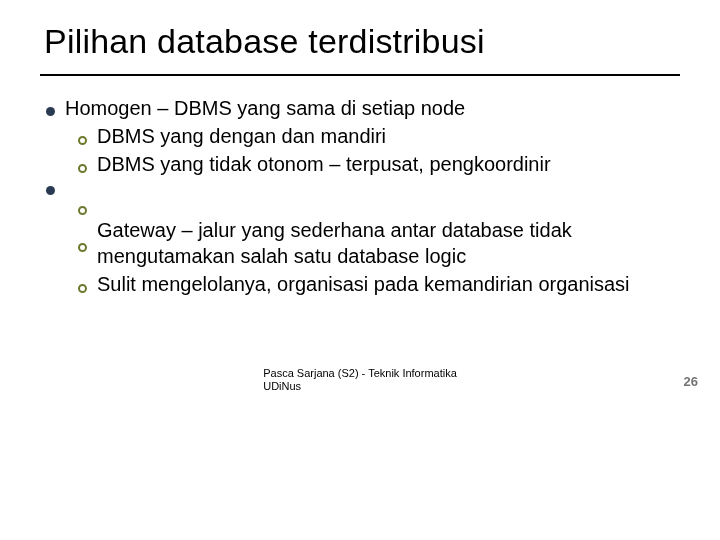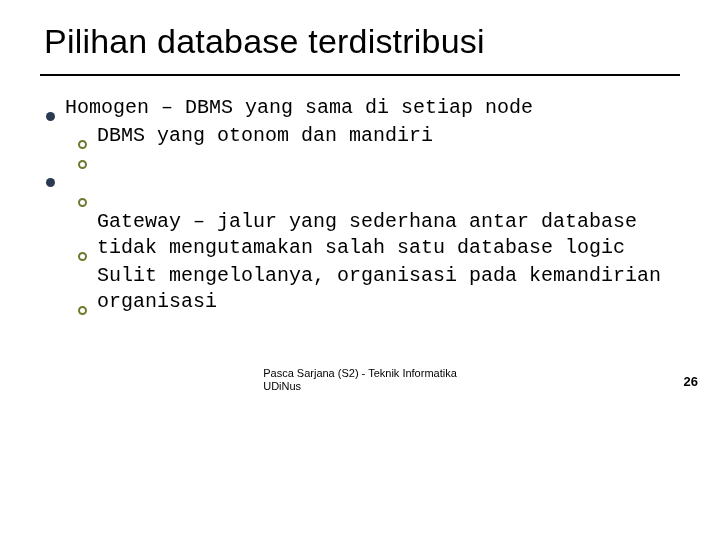--- a/index.html
+++ b/index.html
@@ -1,51 +1,52 @@
 <!DOCTYPE html>
 <html><head>
 <meta charset="utf-8">
 <style>
   * { margin: 0; padding: 0; box-sizing: border-box; }
   html, body { width: 720px; height: 540px; font-family: Arial, Helvetica, sans-serif; background: #fff; }
   .slide { position: relative; width: 720px; height: 401px; padding: 22px 52px 32px 44px; }
   .title { font-size: 34px; color: #000; font-weight: 400; letter-spacing: 0.2px; }
   .underline { position: absolute; left: 40px; right: 40px; top: 74px; height: 2px; background: #000; }
   .content { margin-top: 34px; }
-  .bullet-row { display: flex; align-items: flex-end; margin-bottom: 2px; font-family: Liberation Mono, monospace; }
+  .bullet-row { display: flex; align-items: center; margin-bottom: 2px; }
   .b1 { margin-left: 2px; }
   .b2 { margin-left: 34px; }
   .dot { flex: 0 0 auto; margin-top: 7px; margin-right: 10px; }
   .dot.solid { width: 9px; height: 9px; border-radius: 50%; background: #2a3a52; }
   .dot.hollow { width: 9px; height: 9px; border-radius: 50%; border: 2px solid #6d7a2e; background: transparent; margin-top: 9px; }
   .txt { font-size: 20px; line-height: 1.3; color: #000; }
   .footer { position: absolute; bottom: 8px; left: 0; right: 0; display: flex; justify-content: center; }
   .footer-text { font-size: 11px; color: #000; text-align: left; line-height: 1.2; }
-  .page-num { position: absolute; right: 22px; bottom: 12px; font-size: 13px; color: #000000; font-weight: 700; }
+  .page-num { position: absolute; right: 22px; bottom: 12px; font-size: 13px; color: #737373; font-weight: 700; }
 </style>
 </head>
 <body>
 
 <div class="slide">
   <div class="title">Pilihan database terdistribusi</div>
   <div class="underline"></div>
 
   <div class="content">
 
     <div class="bullet-row b1">
       <div class="dot solid"></div>
       <div class="txt">Homogen – DBMS yang sama di setiap node</div>
     </div>
 
     <div class="bullet-row b2">
       <div class="dot hollow"></div>
-      <div class="txt">DBMS yang otonom dan mandiri</div>
+      <div class="txt">DBMS yang dengan dan mandiri</div>
     </div>
     <div class="bullet-row b2">
       <div class="dot hollow"></div>
+      <div class="txt">DBMS yang tidak otonom – terpusat, pengkoordinir</div>
     </div>
 
     <div class="bullet-row b1">
       <div class="dot solid"></div>
     </div>
 
     <div class="bullet-row b2">
       <div class="dot hollow"></div>
     </div>
     <div class="bullet-row b2">

